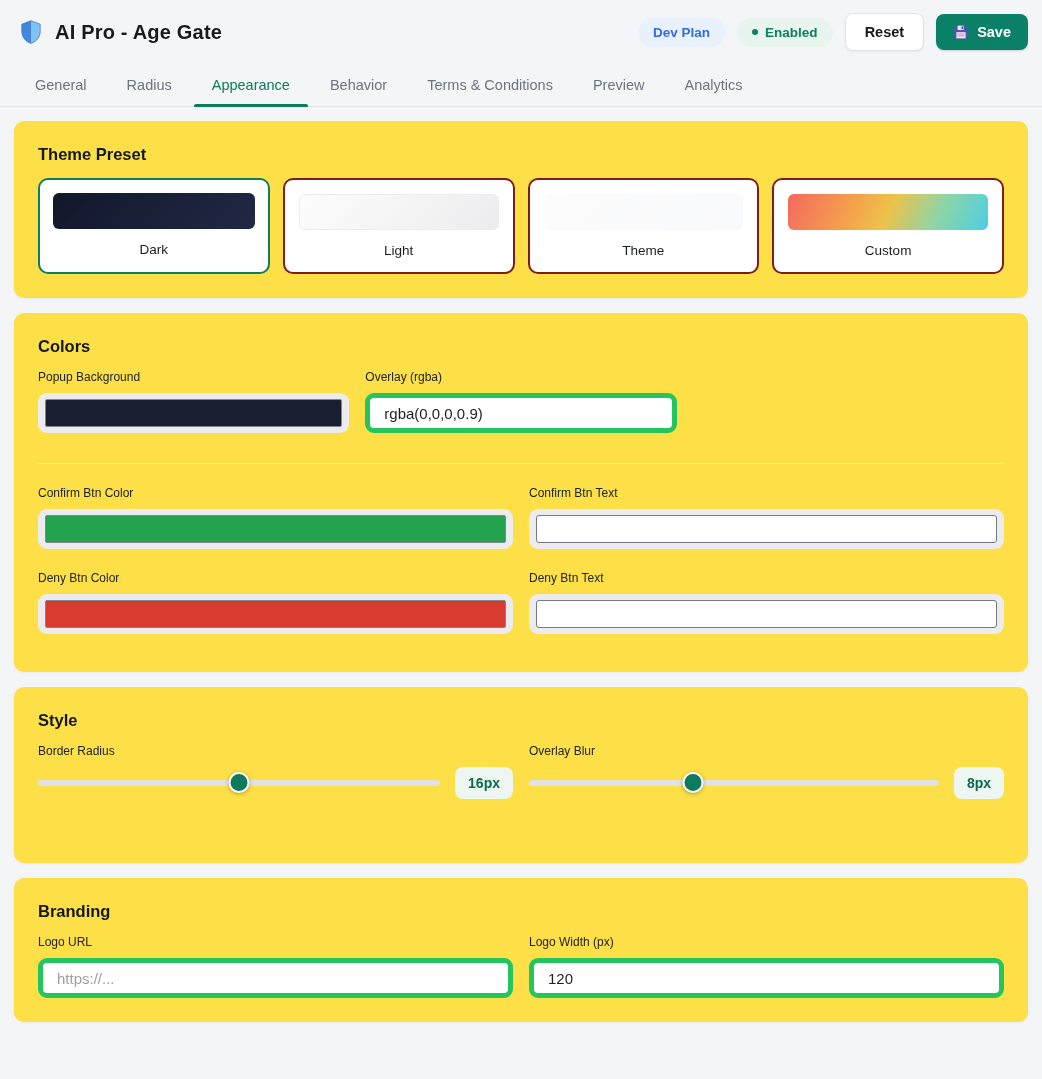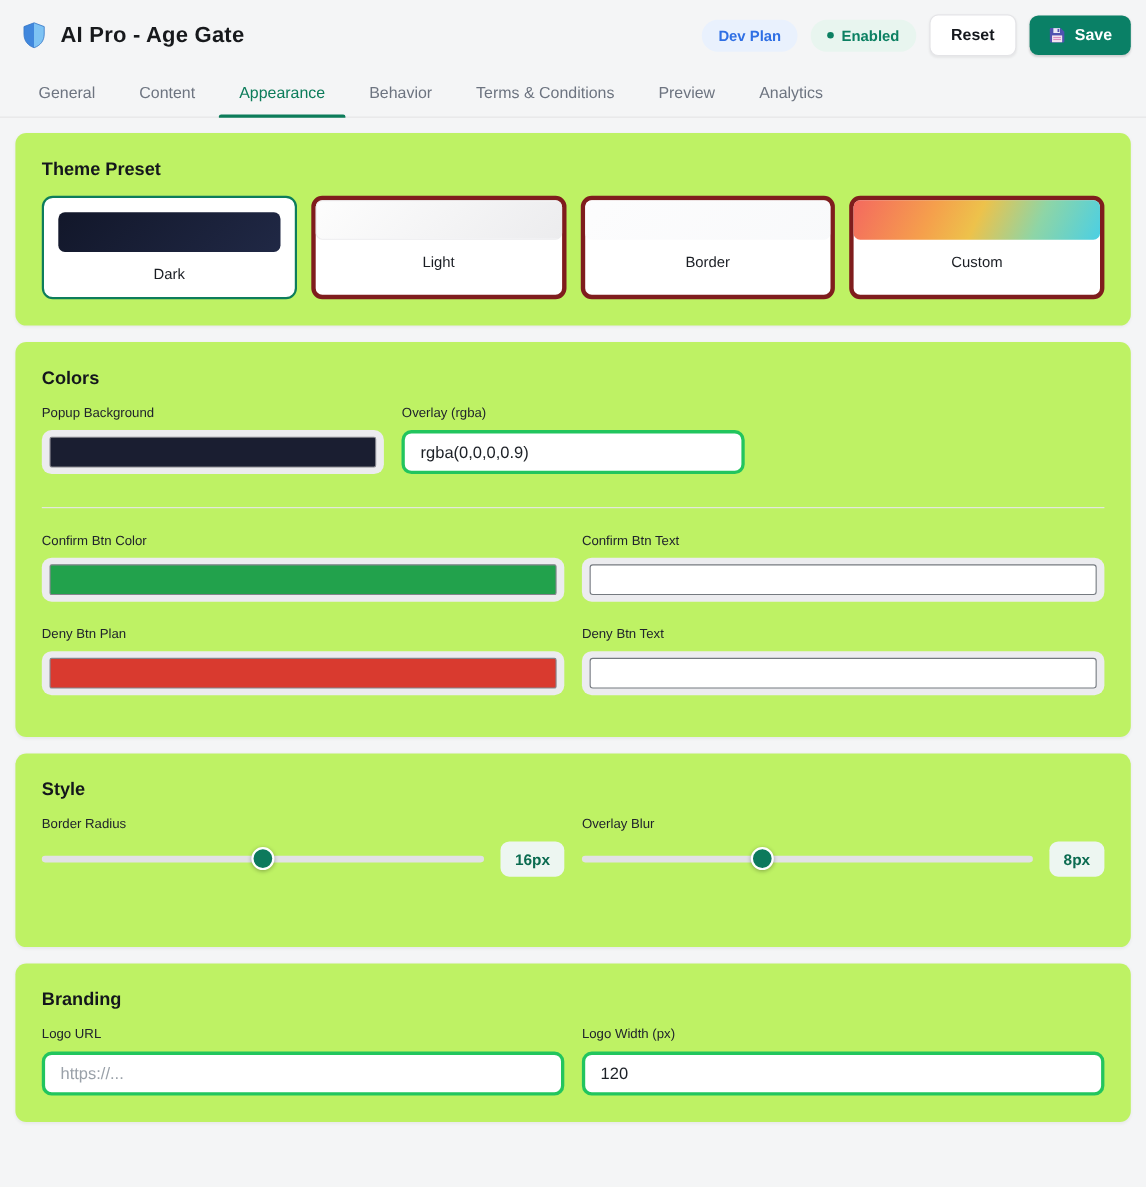--- a/index.html
+++ b/index.html
@@ -29,42 +29,42 @@
   
   .tabs { margin-top: 13px; padding-left: 17px; display: flex; gap: 4px; border-bottom: 1px solid #e4e4e6; }
   .tab { position: relative; background: none; border: none; font-family: inherit; cursor: pointer;
          padding: 13px 18px; font-size: 14.5px; color: #6d7480; }
   .tab.active { color: #0c7c5a; }
   .tab.active::after { content: ""; position: absolute; left: 0; right: 0; bottom: -1px; height: 3px;
                        background: #0c7c5a; border-radius: 2px 2px 0 0; }
 
   
   .main { padding: 14px; }
-  .card { background: #bef264; border-radius: 10px; box-shadow: 0 1px 3px rgba(0,0,0,.05);
+  .card { background: #fde047; border-radius: 10px; box-shadow: 0 1px 3px rgba(0,0,0,.05);
           padding: 24px; margin-bottom: 15px; }
   .card h2 { margin: 0 0 14px; font-size: 16.5px; font-weight: 700; color: #14171c; }
 
   
   .preset-grid { display: grid; grid-template-columns: repeat(4, 1fr); gap: 13px; }
-  .preset { background: #fff; border: 4px solid #7f1d1d; border-radius: 10px; cursor: pointer; }
+  .preset { background: #fff; border: 2px solid #7f1d1d; border-radius: 10px; padding: 14px; cursor: pointer; }
   .preset.selected { border: 2px solid #0d7d5b; padding: 13px; }
   .preset-swatch { height: 36px; border-radius: 6px; margin-bottom: 13px; }
   .preset-swatch.bordered { border: 1px solid #ececee; }
   .preset-label { text-align: center; font-size: 13.5px; color: #1a1d23; }
 
   
   .grid-3 { display: grid; grid-template-columns: 1fr 1fr 1fr; gap: 16px; }
   .grid-2 { display: grid; grid-template-columns: 1fr 1fr; gap: 16px; }
   .row-gap { margin-bottom: 22px; }
   .field-label { display: block; font-size: 12px; font-weight: 400; color: #20242c; margin-bottom: 9px; }
   .color-wrap { background: #ececef; border-radius: 9px; padding: 6px 7px; height: 40px; cursor: pointer; }
   .color-swatch { height: 100%; width: 100%; border: 1px solid #84848c; border-radius: 2px; }
   .inset-input { width: 100%; height: 100%; border: 1px solid #757a80; border-radius: 3px; background: #fff;
                  padding: 0 8px; font-family: inherit; font-size: 14px; color: #1c2026; }
-  .text-input { width: 100%; height: 40px; border: 3px solid #22c55e; border-radius: 9px; background: #fff;
+  .text-input { width: 100%; height: 40px; border: 5px solid #22c55e; border-radius: 9px; background: #fff;
                 padding: 0 14px; font-family: inherit; font-size: 15px; color: #1c2026; }
   .text-input::placeholder, .inset-input::placeholder { color: #9aa1a9; }
   .divider { border: none; border-top: 1px solid #e7e7ea; margin: 30px 0 22px; }
   .colors-card { padding-bottom: 38px; }
 
   
   .slider-row { display: flex; align-items: flex-end; gap: 15px; height: 32px; }
   .slider { position: relative; flex: 1; height: 32px; cursor: pointer; }
   .slider-track { position: absolute; left: 0; right: 0; top: 13px; height: 6px; border-radius: 3px; background: #e2e2e5; }
   .slider-thumb { position: absolute; top: 5px; width: 21px; height: 21px; border-radius: 50%;
@@ -120,21 +120,21 @@
             <rect x="4.5" y="11.4" width="7" height="1" fill="#d88fc0"></rect>
           </svg>
         </span>
         <span>Save</span>
       </button>
     </div>
   </header>
 
   <nav class="tabs">
     <button class="tab">General</button>
-    <button class="tab">Content</button>
+    <button class="tab">Radius</button>
     <button class="tab active">Appearance</button>
     <button class="tab">Behavior</button>
     <button class="tab">Terms &amp; Conditions</button>
     <button class="tab">Preview</button>
     <button class="tab">Analytics</button>
   </nav>
 
   <main class="main">
 
     <section class="card">
@@ -143,21 +143,21 @@
         <div class="preset selected">
           <div class="preset-swatch" style="background: linear-gradient(135deg, rgb(18, 23, 42), rgb(32, 40, 69));"></div>
           <div class="preset-label">Dark</div>
         </div>
         <div class="preset">
           <div class="preset-swatch bordered" style="background: linear-gradient(135deg, rgb(253, 253, 253), rgb(236, 236, 238));"></div>
           <div class="preset-label">Light</div>
         </div>
         <div class="preset">
           <div class="preset-swatch" style="background: linear-gradient(135deg, rgba(252, 252, 253, 0.9), rgba(240, 242, 245, 0.45));"></div>
-          <div class="preset-label">Border</div>
+          <div class="preset-label">Theme</div>
         </div>
         <div class="preset">
           <div class="preset-swatch" style="background: linear-gradient(115deg, rgb(244, 105, 95), rgb(245, 160, 76) 32%, rgb(237, 194, 75) 50%, rgb(142, 213, 166) 74%, rgb(75, 207, 228) 100%);"></div>
           <div class="preset-label">Custom</div>
         </div>
       </div>
     </section>
 
     <section class="card colors-card">
       <h2>Colors</h2>
@@ -187,21 +187,21 @@
         <div>
           <span class="field-label">Confirm Btn Text</span>
           <div class="color-wrap">
             <input class="inset-input" value="" style="">
           </div>
         </div>
       </div>
 
       <div class="grid-2">
         <div>
-          <span class="field-label">Deny Btn Plan</span>
+          <span class="field-label">Deny Btn Color</span>
           <div class="color-wrap">
             <div class="color-swatch" style="background: rgb(217, 58, 47);"></div>
           </div>
         </div>
         <div>
           <span class="field-label">Deny Btn Text</span>
           <div class="color-wrap">
             <input class="inset-input" value="" style="">
           </div>
         </div>

